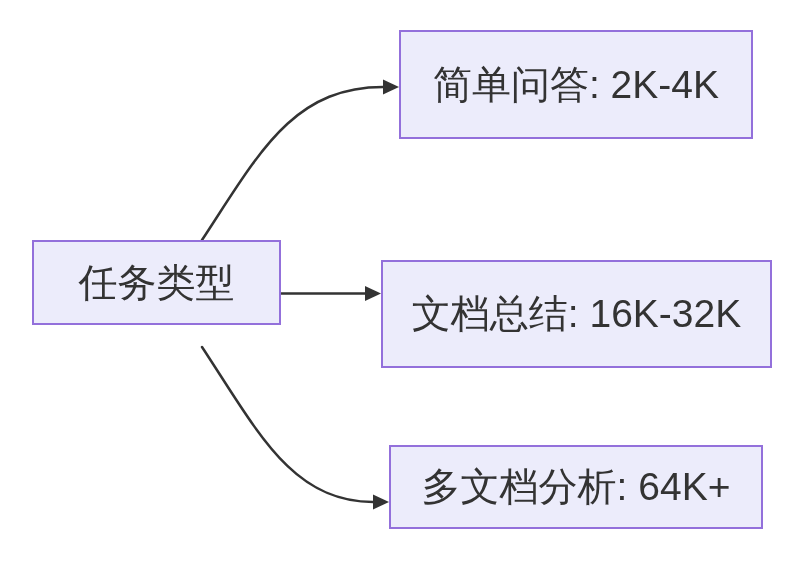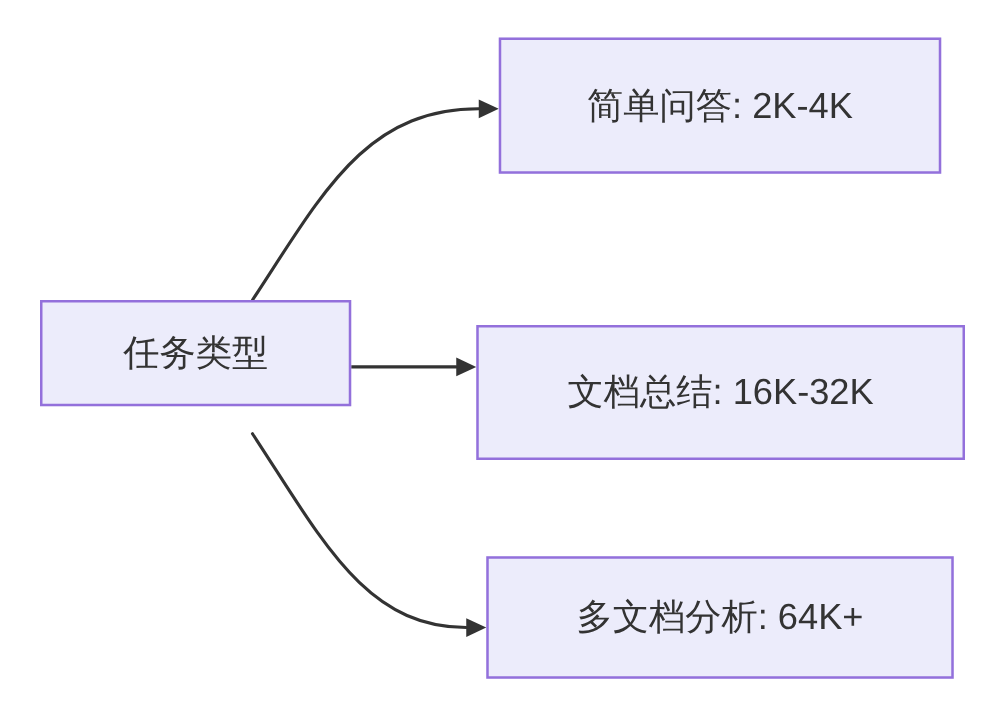--- a/index.html
+++ b/index.html
@@ -32,28 +32,28 @@
     stroke: none;
   }
   .node {
     position: absolute;
     box-sizing: border-box;
     background: var(--node-fill, #ECECFB);
     border: 2px solid var(--node-border, #9370DB);
     display: flex;
     align-items: center;
     justify-content: center;
-    font-size: 29px;
+    font-size: 39px;
     color: var(--text, #333333);
     white-space: nowrap;
   }
   .node-root   { left: 32px;  top: 240px; width: 249px; height: 85px; }
   .node-top    { left: 399px; top: 30px;  width: 354px; height: 109px; }
   .node-mid    { left: 381px; top: 240px; width: 391px; height: 108px; margin-top: 20px; }
-  .node-bottom { left: 389px; top: 445px; width: 374px; height: 98px; }
+  .node-bottom { left: 389px; top: 445px; width: 374px; height: 84px; }
 </style>
 </head>
 <body>
 
 <div class="canvas">
 
   <svg class="edges-layer" viewBox="0 0 787 572" xmlns="http://www.w3.org/2000/svg">
     <g>
       <path class="edge-path" d="M202,240 C258,155 292,87 383,87"></path>
       <polygon class="arrowhead" points="383,79.5 399,87 383,94.5"></polygon>

